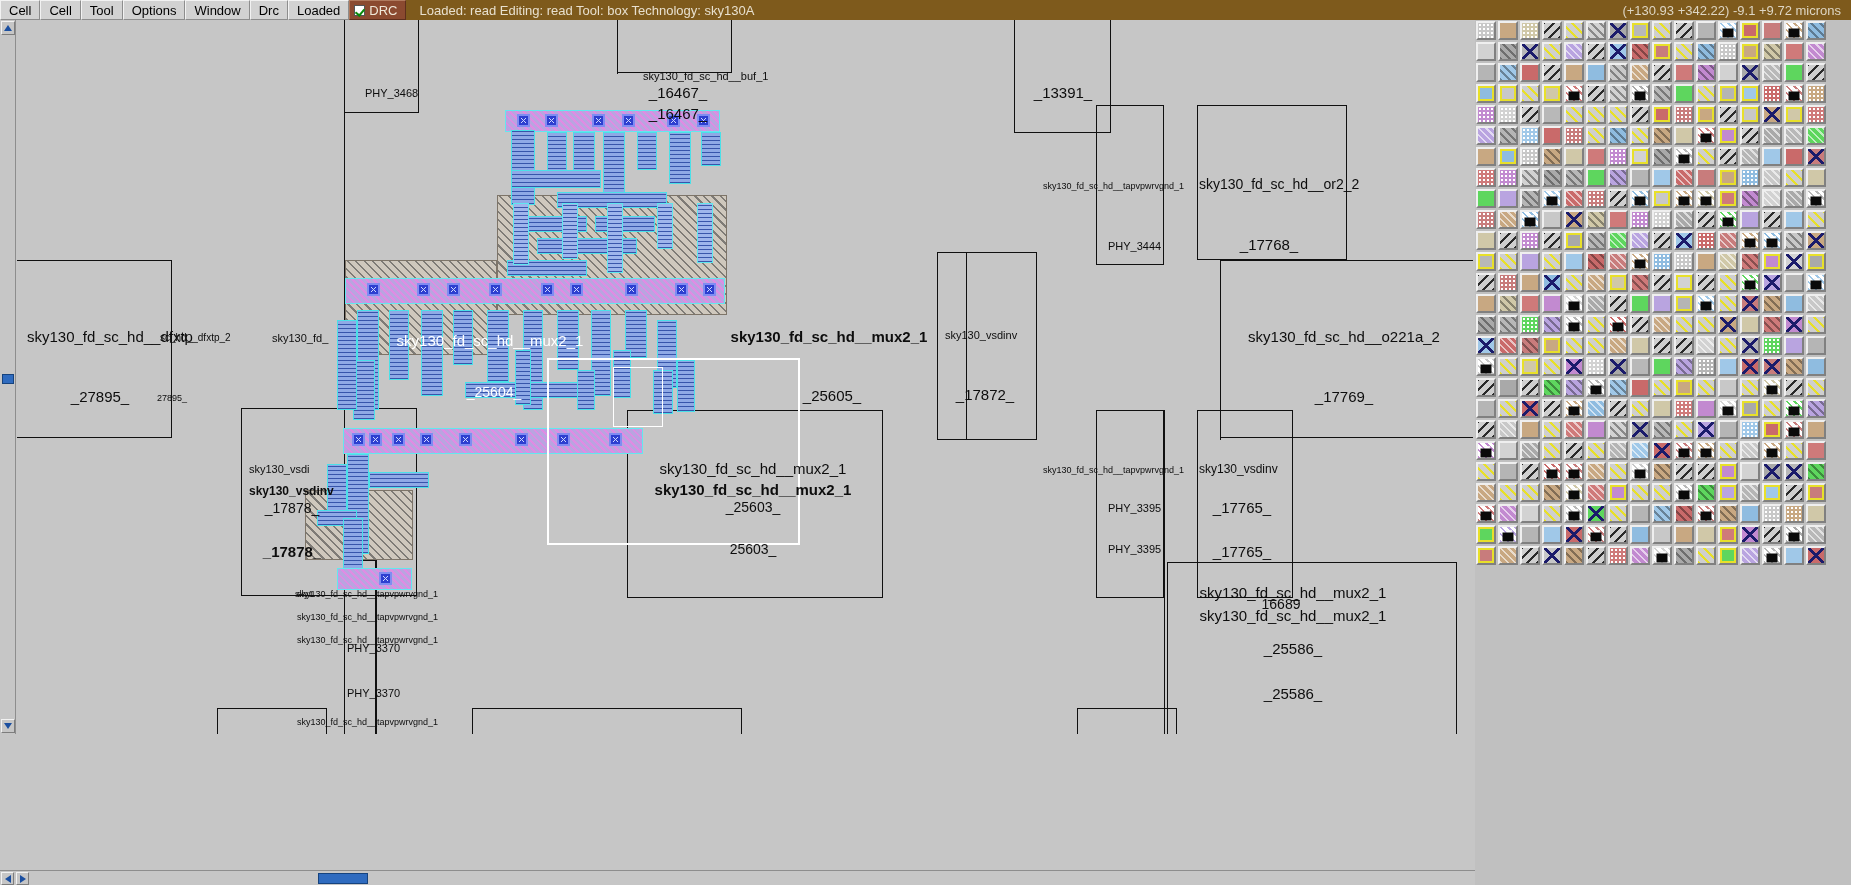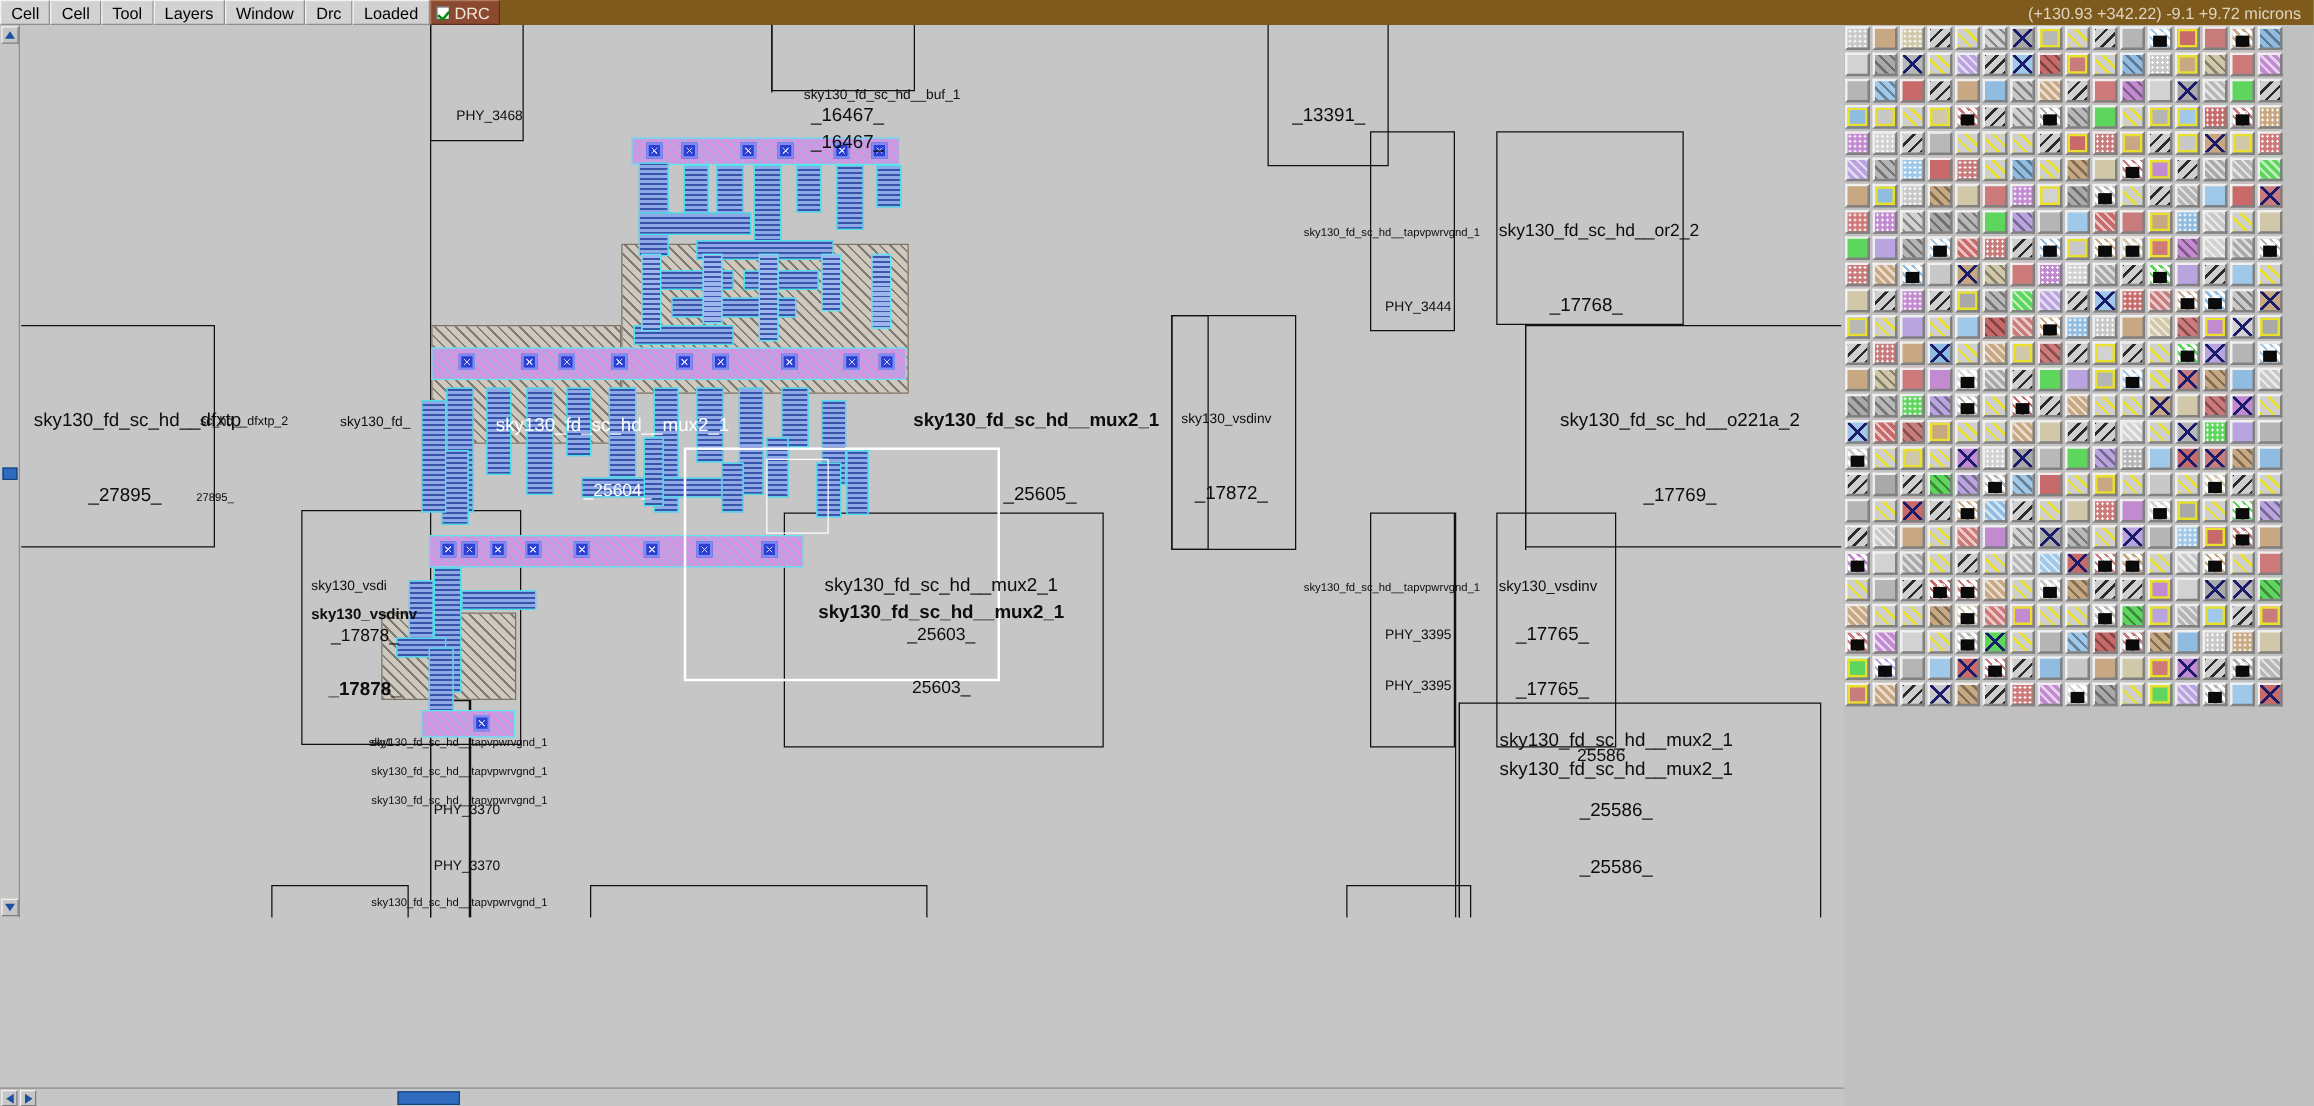--- a/index.html
+++ b/index.html
@@ -164,28 +164,29 @@
   }
   .lockbg { background:#0a0a0a; }
 </style>
 </head>
 <body>
 
 <div id="menubar">
   <div class="menu-item">Cell</div>
   <div class="menu-item">Cell</div>
   <div class="menu-item">Tool</div>
-  <div class="menu-item">Layers</div>
+  <div class="menu-item">Options</div>
   <div class="menu-item">Window</div>
   <div class="menu-item">Drc</div>
   <div class="menu-item">Loaded</div>
   <div id="drc-btn">
     <span class="chk"></span>
     <span>DRC</span>
   </div>
+  <div id="status-msg">Loaded: read Editing: read Tool: box  Technology: sky130A</div>
   <div id="coord-msg">(+130.93 +342.22) -9.1 +9.72 microns</div>
 </div>
 
 <div id="vscroll">
   <div class="sb-arrow" style="top:1px;">
       <span class="tri tri-up"></span>
     </div>
   <div class="sb-arrow" style="bottom:1px;">
       <span class="tri tri-down"></span>
     </div>
@@ -341,21 +342,21 @@
       <div class="lbl c b" style="left: 736px; top: 461px; font-size: 15px;">sky130_fd_sc_hd__mux2_1</div>
       <div class="lbl c" style="left: 736px; top: 479px; font-size: 14px;">_25603_</div>
       <div class="lbl c" style="left: 736px; top: 521px; font-size: 14px;">25603_</div>
       <div class="lbl" style="left: 1026px; top: 445px; font-size: 9px;">sky130_fd_sc_hd__tapvpwrvgnd_1</div>
       <div class="lbl" style="left: 1091px; top: 482px; font-size: 11px;">PHY_3395</div>
       <div class="lbl" style="left: 1091px; top: 523px; font-size: 11px;">PHY_3395</div>
       <div class="lbl" style="left: 1182px; top: 442px; font-size: 12px;">sky130_vsdinv</div>
       <div class="lbl c" style="left: 1225px; top: 479px; font-size: 15px;">_17765_</div>
       <div class="lbl c" style="left: 1225px; top: 523px; font-size: 15px;">_17765_</div>
       <div class="lbl c" style="left: 1276px; top: 564px; font-size: 15px;">sky130_fd_sc_hd__mux2_1</div>
-      <div class="lbl c" style="left: 1264px; top: 576px; font-size: 14px;">25586</div>
+      <div class="lbl c" style="left: 1264px; top: 576px; font-size: 14px;">16689</div>
       <div class="lbl c" style="left: 1276px; top: 587px; font-size: 15px;">sky130_fd_sc_hd__mux2_1</div>
       <div class="lbl c" style="left: 1276px; top: 620px; font-size: 15px;">_25586_</div>
       <div class="lbl c" style="left: 1276px; top: 665px; font-size: 15px;">_25586_</div>
       <div class="lbl" style="left: 280px; top: 569px; font-size: 9px;">sky130_fd_sc_hd__tapvpwrvgnd_1</div>
       <div class="lbl" style="left: 278px; top: 569px; font-size: 9px;">sky1</div>
       <div class="lbl" style="left: 280px; top: 592px; font-size: 9px;">sky130_fd_sc_hd__tapvpwrvgnd_1</div>
       <div class="lbl" style="left: 280px; top: 615px; font-size: 9px;">sky130_fd_sc_hd__tapvpwrvgnd_1</div>
       <div class="lbl" style="left: 330px; top: 622px; font-size: 11px;">PHY_3370</div>
       <div class="lbl" style="left: 330px; top: 667px; font-size: 11px;">PHY_3370</div>
       <div class="lbl" style="left: 280px; top: 697px; font-size: 9px;">sky130_fd_sc_hd__tapvpwrvgnd_1</div>

